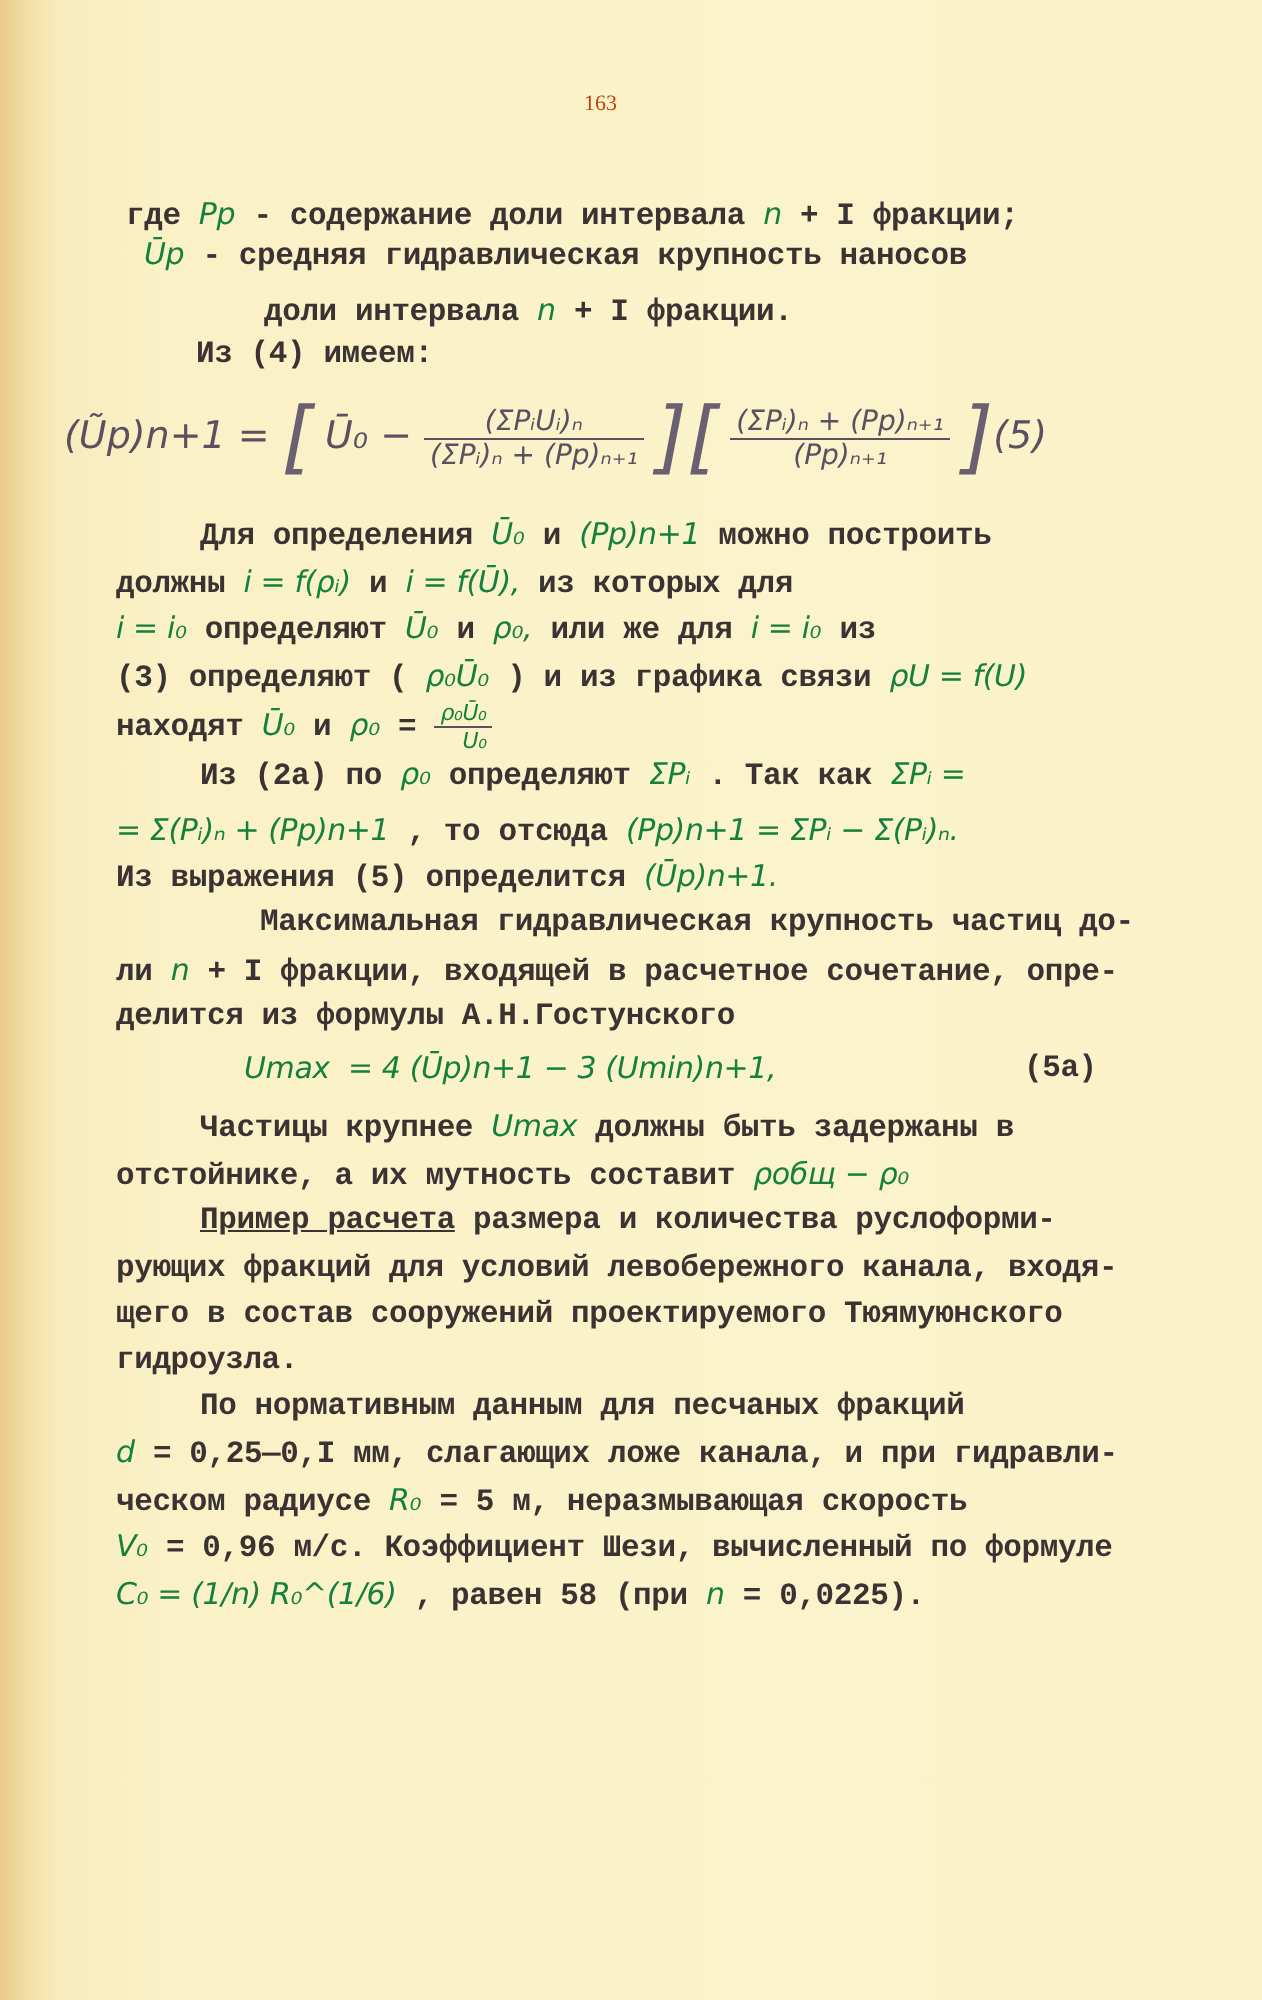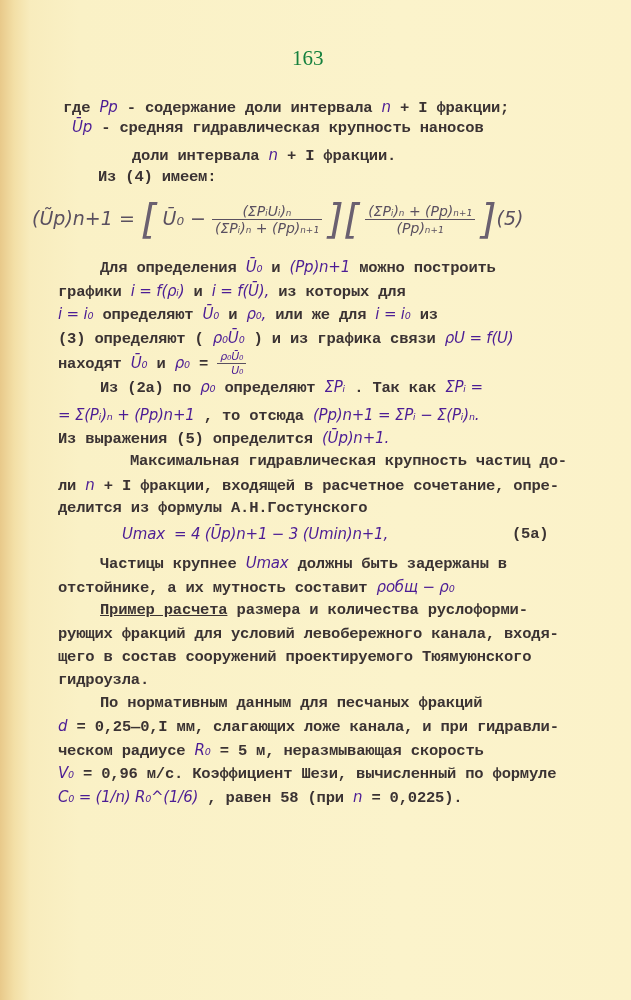--- a/index.html
+++ b/index.html
@@ -3,30 +3,30 @@
 <meta charset="utf-8">
 <style>
   html, body { margin:0; padding:0; }
   body {
     width:631px; height:1000px; overflow:hidden; position:relative;
     background: linear-gradient(to right, #e8c98a 0px, #f3dfa6 14px, #f8ecbd 30px, #faf1c6 80px, #fbf3cb 400px, #fbf2c9 631px);
     font-family: "Liberation Mono", "DejaVu Sans Mono", monospace;
     color:#3d3434;
   }
   .page-num {
-    position:absolute; left:292px; top:46px; font-size:21px;
-    font-family:"Liberation Serif", serif; color:#15803d;
+    position:absolute; left:292px; top:46px; font-size:11px;
+    font-family:"Liberation Serif", serif; color:#c2410c;
   }
   .line {
     position:absolute; font-size:15.5px; font-weight:bold; letter-spacing:-0.2px;
     white-space:nowrap; color:#3b3333;
   }
   .m {
     font-family:"DejaVu Sans", sans-serif; font-style:italic; font-weight:normal;
-    color:#4c1d95; font-size:15px;
+    color:#15803d; font-size:15px;
   }
   .u { text-decoration:underline;text-align:center; }
   .formula {
     position:absolute; font-family:"DejaVu Sans", sans-serif; font-style:italic;
     color:#5a5060; white-space:nowrap;
   }
   .frac { display:inline-block; vertical-align:middle; text-align:center; }
   .frac .num { display:block; border-bottom:1.5px solid #5a5060; padding:0 3px; font-size:14px; }
   .frac .den { display:block; padding:0 3px; font-size:14px; }
   .bracket { font-size:40px; font-weight:100; vertical-align:middle; color:#6a6070; }
@@ -73,21 +73,21 @@
   </div>
 
   <div class="line" style="left:100px;top:258px;">
     <span>Для определения</span>
     <span class="m">Ū₀</span>
     <span>и</span>
     <span class="m">(Pp)n+1</span>
     <span>можно построить</span>
   </div>
   <div class="line" style="left:58px;top:282px;">
-    <span>графики</span>
+    <span>должны</span>
     <span class="m">i = f(ρᵢ)</span>
     <span>и</span>
     <span class="m">i = f(Ū),</span>
     <span>из которых для</span>
   </div>
   <div class="line" style="left:58px;top:305px;">
     <span class="m">i = i₀</span>
     <span>определяют</span>
     <span class="m">Ū₀</span>
     <span>и</span>

